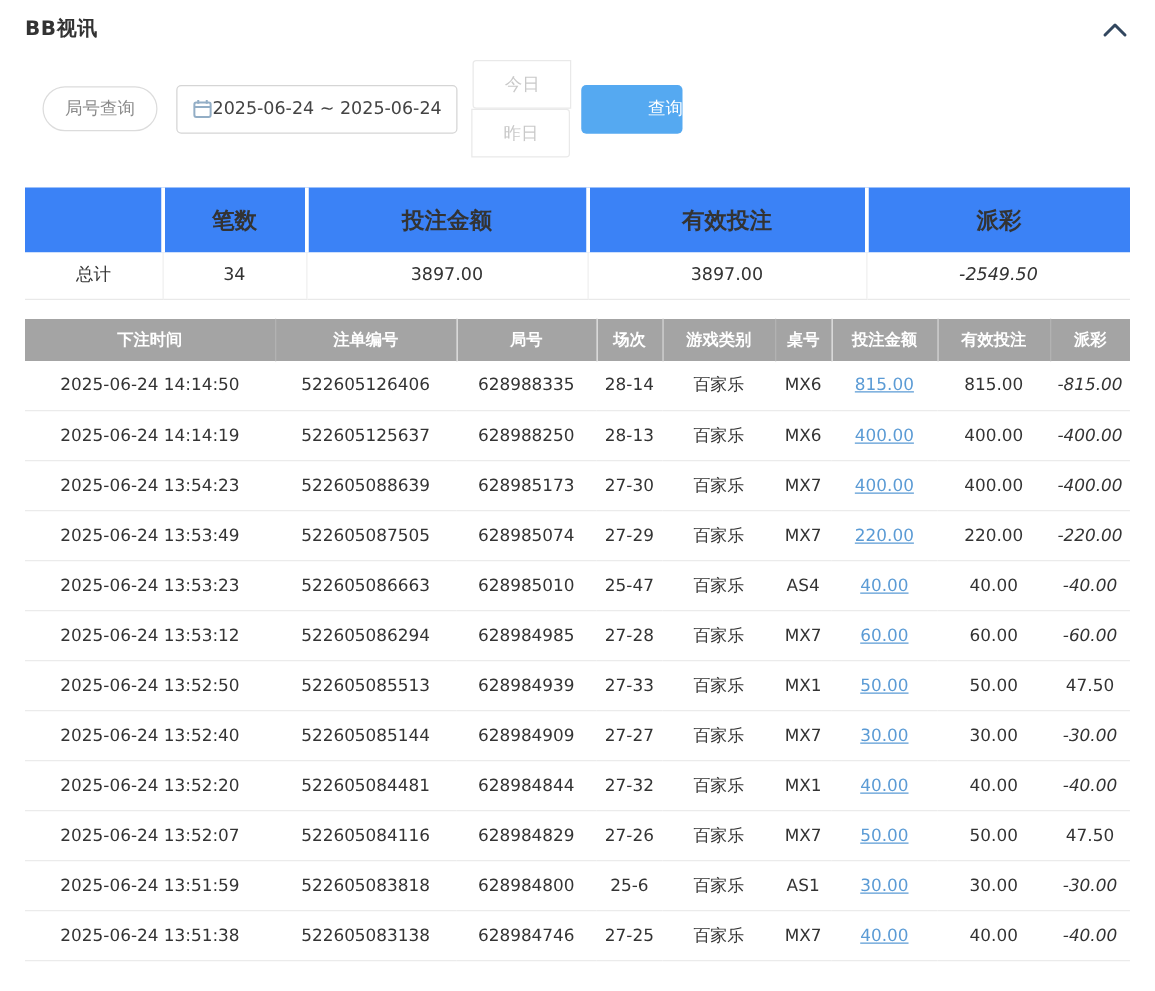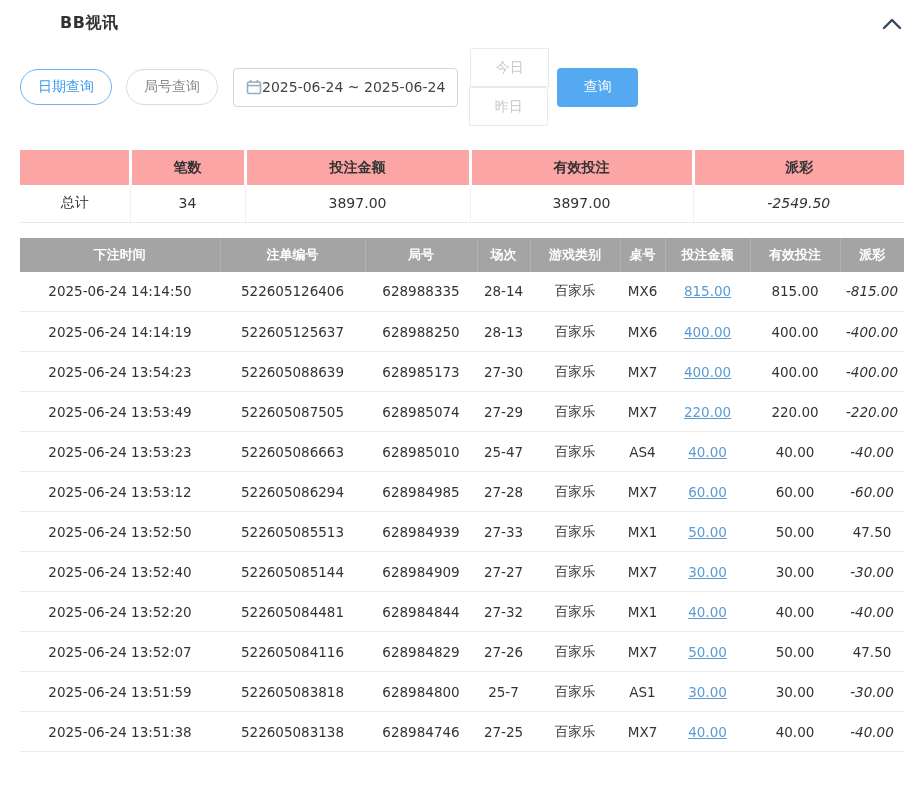--- a/index.html
+++ b/index.html
@@ -4,21 +4,21 @@
 <style>
   * { margin:0; padding:0; box-sizing:border-box; }
   html, body { background:#fff; }
   body {
     width:924px; height:793px; overflow:hidden;
     font-family:"DejaVu Sans","Liberation Sans",sans-serif;
     color:#333;
   }
   .page { padding:0 20px; }
 
-  .panel-header { display:flex; align-items:center; justify-content:space-between; padding:13px 0 4px;margin-left:40px; }
+  .panel-header { display:flex; align-items:center; justify-content:space-between; padding:13px 0 4px; }
   .panel-title { font-size:16px; font-weight:bold; color:#333; letter-spacing:.5px; }
   .chevron-btn { background:none; border:none; cursor:pointer; padding:2px; line-height:0; }
 
   .filter-bar { display:flex; align-items:center; margin-top:10px; }
   .pill {
     height:36px; padding:0 17px; border-radius:18px; background:#fff;
     font-size:14px; cursor:pointer; font-family:inherit; white-space:nowrap;
   }
   .pill.active { border:1px solid #6db5f2; color:#3d9af0; }
   .pill.inactive { border:1px solid #dcdcdc; color:#8a8a8a; margin-left:14px; }
@@ -30,29 +30,29 @@
   .date-text { font-size:14px; color:#444; white-space:nowrap; }
   .quick-group { display:flex; margin-left:12px;flex-direction:column; }
   .quick-btn {
     height:39px; width:79px; background:#fff; border:1px solid #e9e9e9;
     color:#c9c9c9; font-size:14px; cursor:pointer; margin-left:-1px; font-family:inherit;
   }
   .quick-btn:first-child { margin-left:0; border-radius:3px 0 0 3px; }
   .quick-btn:last-child { border-radius:0 3px 3px 0; }
   .search-btn {
     height:39px; width:81px; margin-left:8px; border:none; border-radius:4px;
-    background:#55a9f1; color:#fff; font-size:14px; cursor:pointer; font-family:inherit;
+    background:#55a9f1; color:#fff; font-size:14px; cursor:pointer; font-family:inherit;text-align:right;
   }
 
   table { border-collapse:collapse; width:100%; table-layout:fixed; }
 
   .summary-table { margin-top:24px; }
   .summary-table th {
-    background:#fca5a5; font-size:14px; font-weight:bold; color:#333;
-    height:35px; border-left:3px solid #fff; text-align:center;
+    background:#3b82f6; font-size:18px; font-weight:bold; color:#333;
+    height:52px; border-left:3px solid #fff; text-align:center;
   }
   .summary-table th:first-child { border-left:none; }
   .summary-table td {
     height:37px; text-align:center; font-size:14px; color:#333; background:#fff;
     border-bottom:1px solid #e9e9e9; border-left:1px solid #f0f0f0;
   }
   .summary-table td:first-child { border-left:none; }
 
   .bet-table { margin-top:15px; }
   .bet-table th {
@@ -76,21 +76,20 @@
   <div class="panel-header">
     <div class="panel-title">BB视讯</div>
     <button class="chevron-btn" aria-label="collapse">
       <svg width="20" height="12" viewBox="0 0 20 12">
           <polyline points="2,10 10,2 18,10" fill="none" stroke="#32475f" stroke-width="2.4" stroke-linecap="round" stroke-linejoin="round"></polyline>
         </svg>
     </button>
   </div>
 
   <div class="filter-bar">
-    <button class="pill active">日期查询</button>
     <button class="pill inactive">局号查询</button>
     <div class="date-box">
       <span style="line-height:0;">
         <svg width="16" height="16" viewBox="0 0 16 16">
           <rect x="1.5" y="3" width="13" height="11.5" rx="1.5" fill="none" stroke="#93aec6" stroke-width="1.6"></rect>
           <line x1="1.5" y1="6.6" x2="14.5" y2="6.6" stroke="#93aec6" stroke-width="1.6"></line>
           <line x1="4.6" y1="1" x2="4.6" y2="4" stroke="#93aec6" stroke-width="1.6"></line>
           <line x1="11.4" y1="1" x2="11.4" y2="4" stroke="#93aec6" stroke-width="1.6"></line>
         </svg>
       </span>
@@ -264,21 +263,21 @@
     <td>百家乐</td>
     <td>MX7</td>
     <td><a class="bet-link">50.00</a></td>
     <td>50.00</td>
     <td>47.50</td>
   </tr>
         <tr>
     <td>2025-06-24 13:51:59</td>
     <td>522605083818</td>
     <td>628984800</td>
-    <td>25-7</td>
+    <td>25-6</td>
     <td>百家乐</td>
     <td>AS1</td>
     <td><a class="bet-link">30.00</a></td>
     <td>30.00</td>
     <td class="neg">-30.00</td>
   </tr>
         <tr>
     <td>2025-06-24 13:51:38</td>
     <td>522605083138</td>
     <td>628984746</td>

